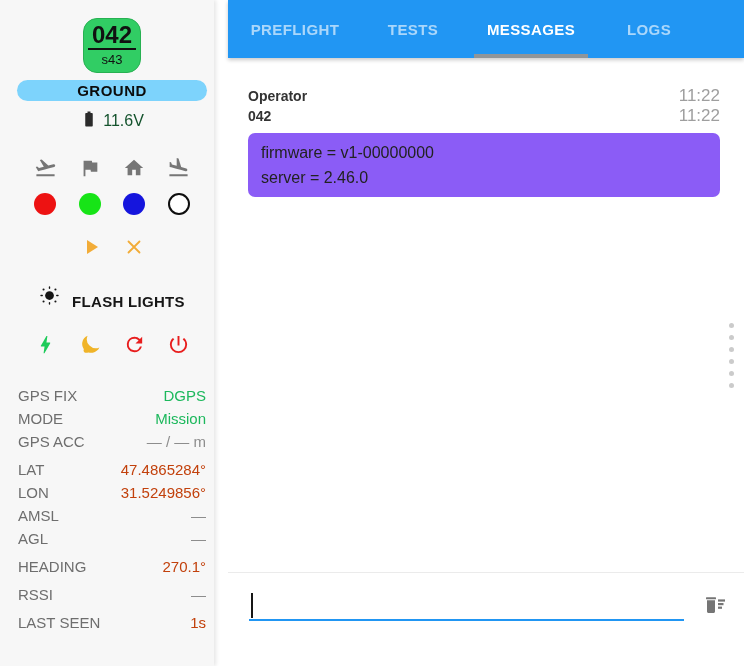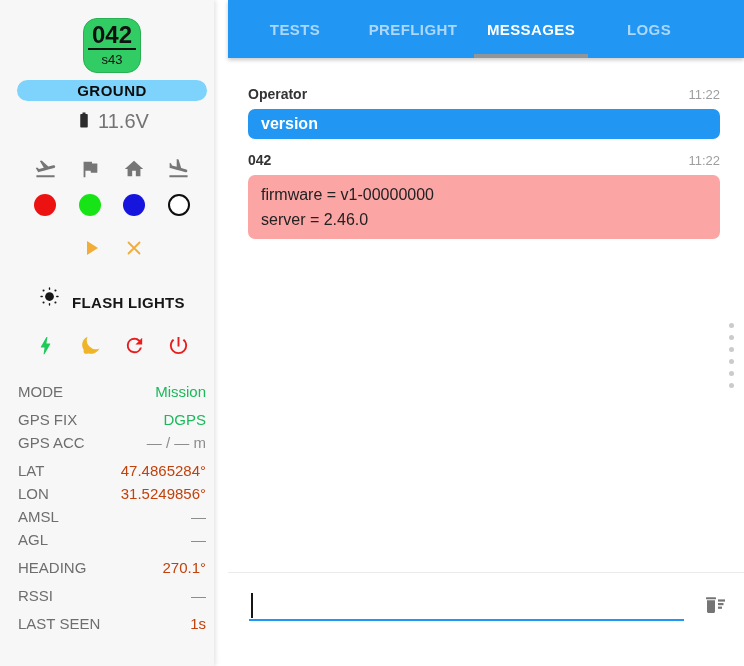--- a/index.html
+++ b/index.html
@@ -30,21 +30,21 @@
   }
   .drone-badge .sub { font-size:13px; color:#111; line-height:15px; margin-top:2px; }
 
   .status-pill {
     margin-top:7px; width:190px; height:21px; border-radius:11px;
     background:#7dd3fc; color:#0c0c0c; font-size:15px; font-weight:600;
     letter-spacing:0.5px; display:flex; align-items:center; justify-content:center;
   }
 
   .battery-row { margin-top:9px; display:flex; align-items:center; gap:5px; }
-  .battery-row .volt { font-size:20px; color:#737373; font-weight:500; }
+  .battery-row .volt { font-size:16px; color:#14532d; font-weight:500; }
 
   .icon-row { width:156px; display:flex; justify-content:space-between; align-items:center; }
   .row-flight { margin-top:24px; }
   .row-leds   { margin-top:14px; }
   .row-mission{ margin-top:20px; width:auto; gap:20px; justify-content:center; }
   .row-power  { margin-top:22px; }
 
   .led { width:22px; height:22px; border-radius:50%; }
   .led.red   { background:#ed1212; }
   .led.green { background:#17e417; }
@@ -84,24 +84,24 @@
   }
   .tab.active { color:#ffffff;justify-content:center; }
   .tab.active::after {
     content:""; position:absolute; left:2px; right:2px; bottom:0;
     height:4px; background:#8f9599;
   }
 
   .message-list { padding:28px 24px 0 20px; }
   .msg-header { display:flex; justify-content:space-between; align-items:baseline; }
   .msg-sender { font-size:14px; font-weight:700; color:#333; }
-  .msg-time { font-size:13px; color:#9e9e9e; }
+  .msg-time { font-size:17px; color:#9e9e9e; }
   .bubble { border-radius:7px; font-size:16px; margin-top:7px; }
   .bubble.outgoing { background:#2196f3; color:#ffffff; padding:6px 13px; font-weight:600; margin-bottom:13px; }
-  .bubble.incoming { background:#fca5a5; color:#222222; padding:7px 13px; font-weight:400; }
+  .bubble.incoming { background:#8b5cf6; color:#222222; padding:7px 13px; font-weight:400; }
   .bubble.incoming .line { line-height:25px; font-size:16px; }
 
   .drag-handle {
     position:absolute; right:8px; top:321px; display:flex; flex-direction:column;
     gap:7px; cursor:grab; padding:2px;
   }
   .drag-handle .dot { width:5px; height:5px; border-radius:50%; background:#cbcbcb; }
 
   .composer {
     position:absolute; left:0; right:0; top:572px; bottom:0;
@@ -222,28 +222,28 @@
           </svg>
       </span>
       <span class="icon-btn">
         <svg width="23" height="23" viewBox="0 0 24 24" fill="#e81d1d">
             <path d="M13 3h-2v10h2V3zm4.83 2.17-1.42 1.42A6.92 6.92 0 0 1 19 12c0 3.87-3.13 7-7 7s-7-3.13-7-7c0-2.05.88-3.9 2.58-5.42L6.17 5.17A8.93 8.93 0 0 0 3 12a9 9 0 0 0 18 0c0-2.74-1.23-5.18-3.17-6.83z"></path>
           </svg>
       </span>
     </div>
 
     <div class="telemetry">
+      <div class="t-row gap">
+        <span class="t-label">GPS FIX</span>
+        <span class="t-value green">DGPS</span>
+      </div>
       <div class="t-row">
         <span class="t-label">MODE</span>
         <span class="t-value green">Mission</span>
       </div>
-      <div class="t-row gap">
-        <span class="t-label">GPS FIX</span>
-        <span class="t-value green">DGPS</span>
-      </div>
       <div class="t-row">
         <span class="t-label">GPS ACC</span>
         <span class="t-value dim">— / — m</span>
       </div>
       <div class="t-row gap">
         <span class="t-label">LAT</span>
         <span class="t-value">47.4865284°</span>
       </div>
       <div class="t-row">
         <span class="t-label">LON</span>
@@ -271,41 +271,38 @@
       </div>
     </div>
 
   </div>
 </div>
 
 <div class="panel">
 
   <div class="appbar">
     <div class="tab">
+      <span>PREFLIGHT</span>
+    </div>
+    <div class="tab">
       <span>TESTS</span>
-    </div>
-    <div class="tab">
-      <span>PREFLIGHT</span>
     </div>
     <div class="tab active">
       <span>MESSAGES</span>
     </div>
     <div class="tab">
       <span>LOGS</span>
     </div>
   </div>
 
   <div class="message-list">
 
     <div class="msg-header">
       <span class="msg-sender">Operator</span>
       <span class="msg-time">11:22</span>
-    </div>
-    <div class="bubble outgoing">
-      <span>version</span>
     </div>
 
     <div class="msg-header">
       <span class="msg-sender">042</span>
       <span class="msg-time">11:22</span>
     </div>
     <div class="bubble incoming">
       <div class="line">firmware = v1-00000000</div>
       <div class="line">server = 2.46.0</div>
     </div>

